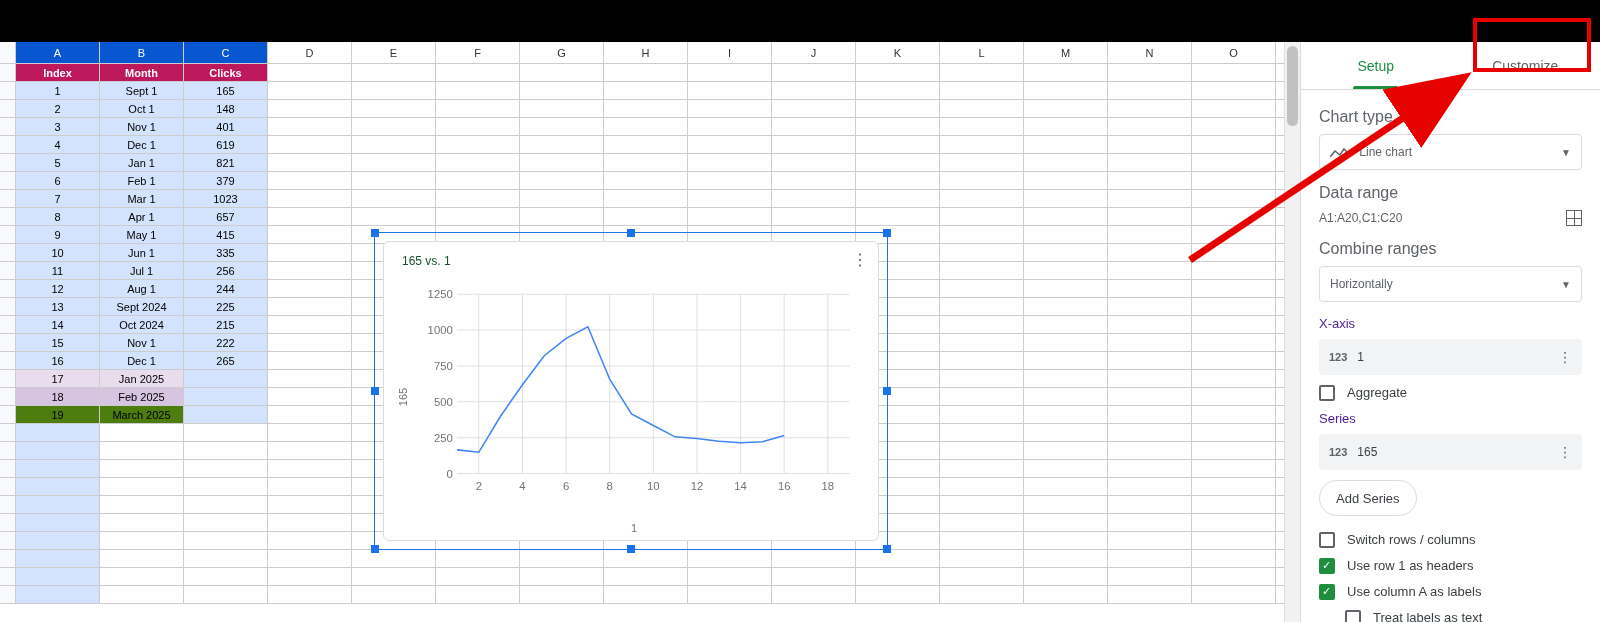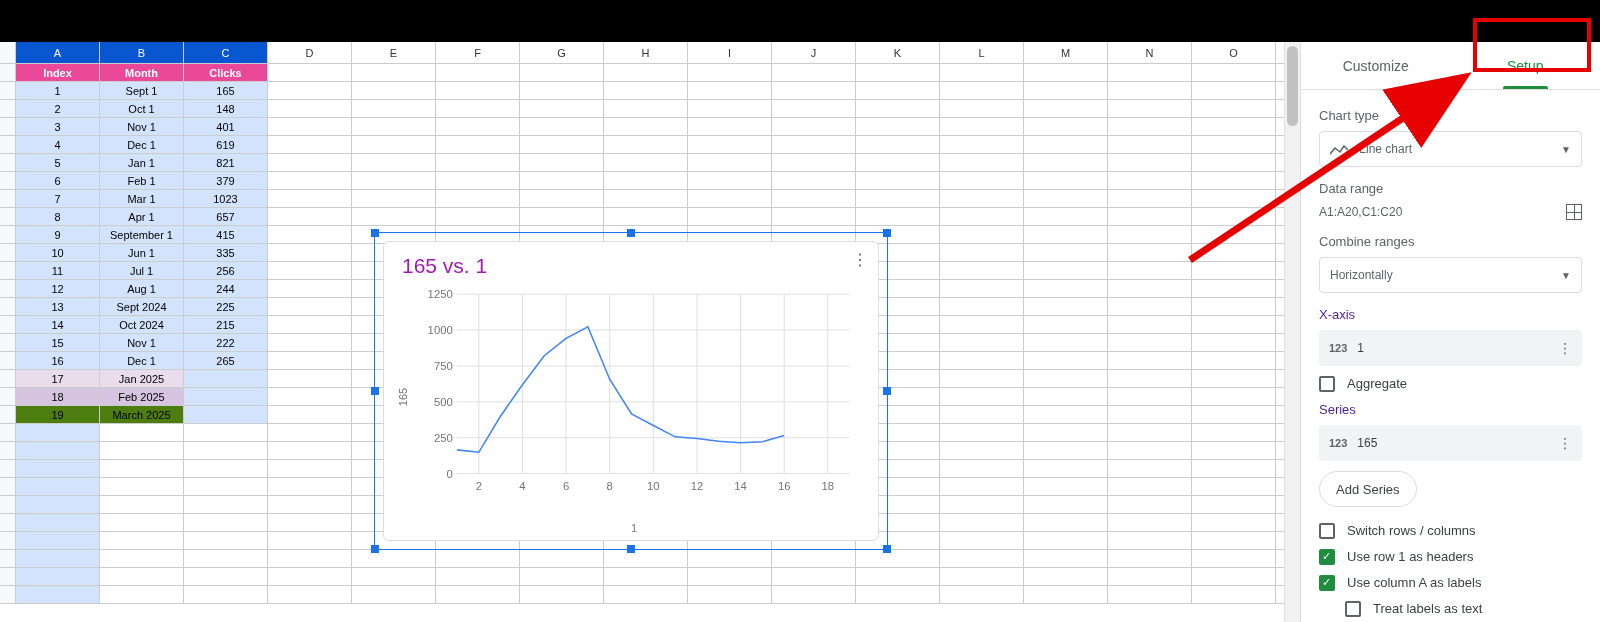--- a/index.html
+++ b/index.html
@@ -8,48 +8,48 @@
 .main{display:flex;height:580px}
 .sheet-area{flex:1;position:relative;overflow:hidden}
 .col-headers{display:flex;height:22px;background:#fff;border-bottom:1px solid #ccc}
 .row-header-spacer{width:16px;border-right:1px solid #ccc;background:#f8f9fa}
 .col-header{width:84px;text-align:center;font-size:11px;color:#333;line-height:22px;border-right:1px solid #ccc;background:#fff;position:relative}
 .col-header.sel{background:#0957d0;color:#fff}
 .grid{position:relative}
 .row{display:flex;height:18px;border-bottom:1px solid #ccc}
 .row-num{width:16px;background:#f8f9fa;border-right:1px solid #ccc}
 .cell{width:84px;border-right:1px solid #ccc;font-size:11px;line-height:18px;text-align:center;color:#000;overflow:hidden;white-space:nowrap}
-.hdr-cell{background:#ec4899;color:#fff;font-weight:bold}
+.hdr-cell{background:#be185d;color:#fff;font-weight:bold}
 .sel-blue{background:#d3e3fd}
 .purple-1{background:#e8dced}
 .purple-2{background:#d6c4e0}
 .purple-3{background:#4d7c0f}
 
 .chart-sel{position:absolute;left:374px;top:190px;width:514px;height:318px;border:1px solid #1a73e8}
 .handle{position:absolute;width:8px;height:8px;background:#1a73e8}
 .h-tl{left:-4px;top:-4px}.h-tr{right:-4px;top:-4px}.h-bl{left:-4px;bottom:-4px}.h-br{right:-4px;bottom:-4px}
 .h-tc{left:50%;top:-4px;margin-left:-4px}.h-bc{left:50%;bottom:-4px;margin-left:-4px}
 .h-ml{left:-4px;top:50%;margin-top:-4px}.h-mr{right:-4px;top:50%;margin-top:-4px}
 .chart-card{position:absolute;left:8px;top:8px;right:8px;bottom:8px;background:#fff;border:1px solid #dadce0;border-radius:6px;padding:12px 18px}
-.chart-title{font-size:21px;color:#a21caf}
+.chart-title{font-size:12px;color:#14532d}
 .chart-menu{position:absolute;right:10px;top:8px;color:#5f6368;font-size:16px;cursor:pointer}
 .plot{position:absolute;left:42px;top:42px;right:18px;bottom:42px}
 .axis-label-y{position:absolute;left:10px;top:50%;transform:rotate(-90deg);font-size:11px;color:#757575}
 .axis-label-x{position:absolute;left:50%;bottom:6px;font-size:11px;color:#757575}
 svg text{font-size:11px;fill:#757575;font-family:Arial}
 svg .grid-line{stroke:#e0e0e0;stroke-width:1}
 svg .data-line{stroke:#4285f4;stroke-width:1.5;fill:none}
 
 .sidebar{width:300px;border-left:1px solid #dadce0;background:#fff;padding:0 0 0 0;overflow:hidden;position:relative}
 .tabs{display:flex;height:48px;border-bottom:1px solid #dadce0}
 .tab{flex:1;text-align:center;line-height:48px;font-size:14px;color:#5f6368;font-weight:500;cursor:pointer;position:relative}
 .tab.active{color:#1e8e3e}
 .tab.active::after{content:"";position:absolute;bottom:0;left:35%;right:35%;height:3px;background:#1e8e3e;border-radius:2px 2px 0 0}
 .side-body{padding:14px 18px;font-size:12px;color:#5f6368}
-.side-label{font-size:13px;color:#5f6368;margin-bottom:8px;margin-top:4px}
+.side-label{font-size:16px;color:#5f6368;margin-bottom:8px;margin-top:4px}
 .side-select{height:36px;border:1px solid #dadce0;border-radius:4px;display:flex;align-items:center;padding:0 10px;justify-content:space-between;margin-bottom:14px;cursor:pointer}
 .side-select .arrow{font-size:10px;color:#5f6368}
 .chip{height:36px;background:#f1f3f4;border-radius:4px;display:flex;align-items:center;padding:16px 10px;margin-bottom:10px;justify-content:space-between}
 .chip .pre{font-size:11px;color:#5f6368;margin-right:10px;font-weight:bold}
 .chip .val{flex:1;color:#3c4043}
 .chip .dots{color:#5f6368;font-size:14px}
 .add-series{height:36px;border:1px solid #dadce0;border-radius:18px;display:inline-flex;align-items:center;padding:16px 16px;color:#3c4043;font-size:13px;margin-bottom:16px;cursor:pointer}
 .section-head{font-size:13px;color:#4c1d95;font-weight:500;margin:10px 0 8px}
 .check-row{display:flex;align-items:flex-start;margin-bottom:10px}
 .check-box{width:16px;height:16px;border:2px solid #5f6368;border-radius:2px;margin-right:12px;position:relative}
@@ -252,21 +252,21 @@
           <div class="cell"></div>
           <div class="cell"></div>
           <div class="cell"></div>
           <div class="cell"></div>
           <div class="cell"></div>
           <div class="cell"></div>
         </div>
         <div class="row">
           <div class="row-num"></div>
           <div class="cell sel-blue">9</div>
-          <div class="cell sel-blue">September 1</div>
+          <div class="cell sel-blue">May 1</div>
           <div class="cell sel-blue">415</div>
           <div class="cell"></div>
           <div class="cell"></div>
           <div class="cell"></div>
           <div class="cell"></div>
           <div class="cell"></div>
           <div class="cell"></div>
           <div class="cell"></div>
           <div class="cell"></div>
           <div class="cell"></div>
@@ -684,22 +684,22 @@
               <line class="grid-line" x1="388.88888888888886" x2="388.88888888888886" y1="10" y2="186"></line>
               <polyline class="data-line" points="30,162.768 51.111111111111114,165.1616 72.22222222222223,129.5392 93.33333333333333,98.8448 114.44444444444444,70.4032 135.55555555555554,53.3664 156.66666666666666,41.961600000000004 177.77777777777777,93.49440000000001 198.88888888888889,127.568 220,138.832 241.11111111111111,149.9552 262.22222222222223,151.6448 283.3333333333333,154.32 304.44444444444446,155.728 325.55555555555554,154.7424 346.6666666666667,148.688"></polyline>
             </svg>
         </div>
       </div>
     </div>
   </div>
 
   <div class="sidebar">
     <div class="tabs">
+      <div class="tab active">Setup</div>
       <div class="tab">Customize</div>
-      <div class="tab active">Setup</div>
     </div>
     <div class="side-body">
       <div class="side-label">Chart type</div>
       <div class="side-select">
         <span>
           <span class="line-icon">
             <svg width="18" height="12">
                 <polyline points="0,10 5,4 10,8 14,2 18,6" stroke="#5f6368" stroke-width="1.5" fill="none"></polyline>
               </svg>
           </span>

